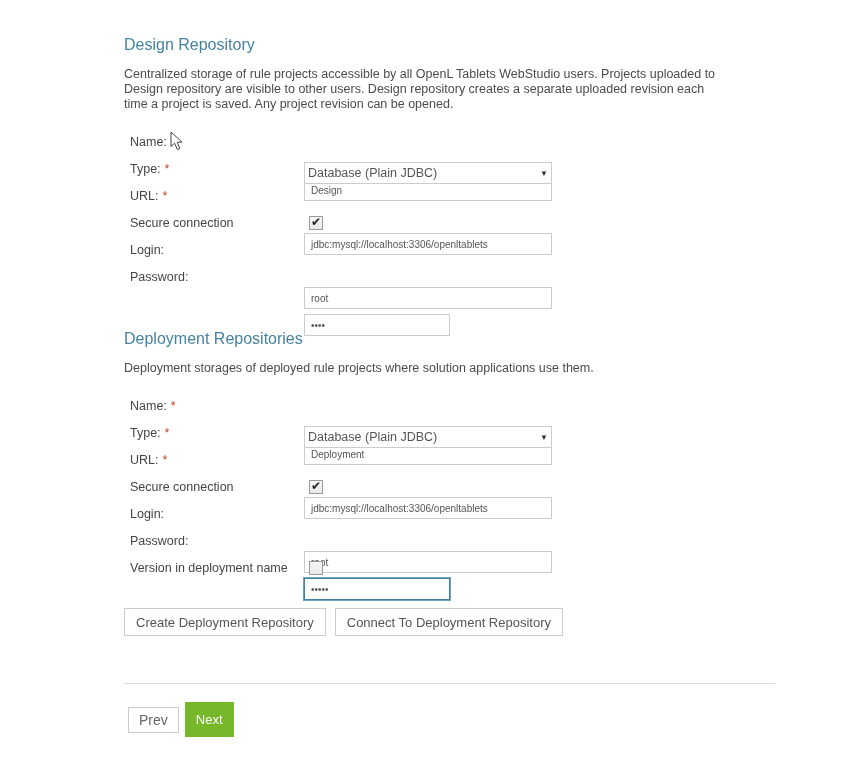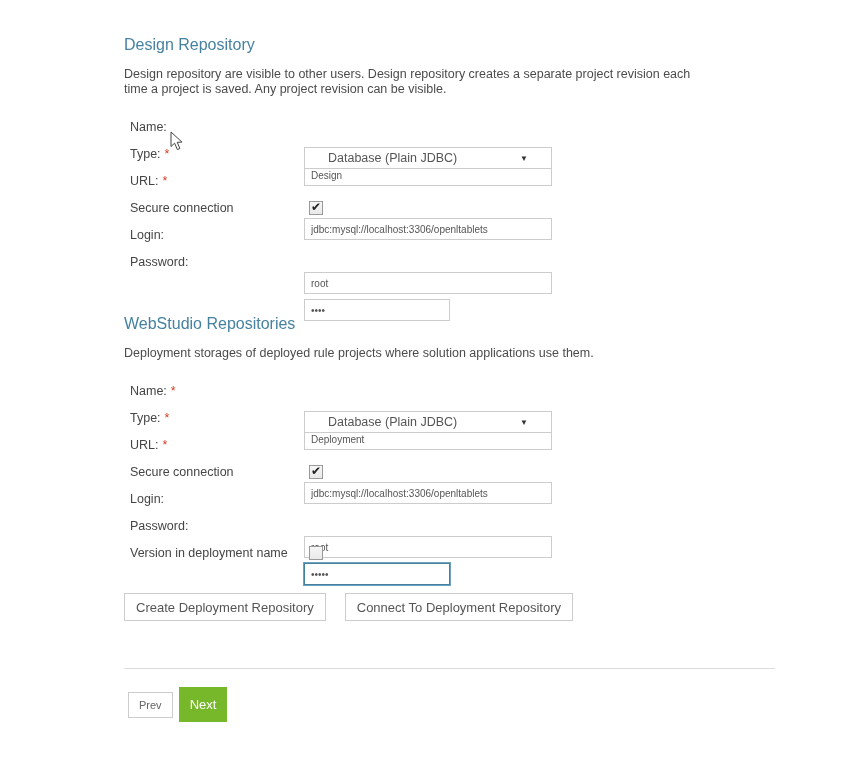--- a/index.html
+++ b/index.html
@@ -51,42 +51,42 @@
     border:1px solid #44809f;
     box-shadow:0 0 0 1px #6fa3bd;
   }
 
   .select {
     box-sizing:border-box;
     width:248px; height:22px;
     border:1px solid #cccccc;
     background:#ffffff;
     display:flex; align-items:center; justify-content:space-between;
-    padding:0 23px;
+    padding:0 3px;
     font-size:12.5px; color:#555555;
     cursor:default;
   }
   .select .arrow { font-size:8px; color:#333333; }
 
   .checkbox {
     box-sizing:border-box;
     width:14px; height:14px;
     border:1px solid #9a9a9a;
     background:linear-gradient(#f6f6f6,#e9e9e9);
     display:flex; align-items:center; justify-content:center;
     margin-left:5px;
   }
   .checkbox .check {
     font-size:12px; line-height:1; color:#222222;
     margin-top:-2px;
   }
 
   .section2 { margin-top:38px; }
 
-  .dep-buttons { margin-top:25px; display:flex; gap:19px; }
+  .dep-buttons { margin-top:25px; display:flex; gap:9px; }
   .btn {
     box-sizing:border-box; height:28px;
     padding:0 11px;
     background:#ffffff;
     border:1px solid #cccccc;
     font-family:"Liberation Sans", sans-serif;
     font-size:13px; color:#555555;
     display:inline-flex; align-items:center;
     cursor:pointer;
   }
@@ -94,21 +94,21 @@
   .divider {
     border:none; border-top:1px solid #dddddd;
     margin:47px 0 0 0;
   }
 
   .wizard { margin-top:18px; padding-left:4px; display:flex; gap:6px; align-items:center; }
   .btn-prev {
     box-sizing:border-box; height:26px; padding:0 10px;
     background:#ffffff; border:1px solid #cccccc;
     font-family:"Liberation Sans", sans-serif;
-    font-size:11px; color:#666666;
+    font-size:14px; color:#666666;
     display:inline-flex; align-items:center; cursor:pointer;
   }
   .btn-next {
     box-sizing:border-box; height:35px; padding:0 10px;
     background:#76b82a; border:1px solid #76b82a;
     font-family:"Liberation Sans", sans-serif;
     font-size:13px; color:#ffffff;
     display:inline-flex; align-items:center; cursor:pointer;
   }
 
@@ -116,22 +116,23 @@
 </style>
 </head>
 <body>
 
 <div class="page">
 
   <section>
     <h2 class="section-title">Design Repository</h2>
 
     <p class="desc">
-      <span class="line">Design repository are visible to other users. Design repository creates a separate project revision each</span>
-      <span class="line">time a project is saved. Any project revision can be visible.</span>
+      <span class="line">Centralized storage of rule projects accessible by all OpenL Tablets WebStudio users. Projects uploaded to</span>
+      <span class="line">Design repository are visible to other users. Design repository creates a separate uploaded revision each</span>
+      <span class="line">time a project is saved. Any project revision can be opened.</span>
     </p>
 
     <div class="form">
 
       <div class="row">
         <span class="lbl">
           <span>Name:</span>
         </span>
         <input class="txt" type="text" value="Design" style="">
       </div>
@@ -173,21 +174,21 @@
         <span class="lbl">
           <span>Password:</span>
         </span>
         <input class="txt short" type="text" value="••••" style="">
       </div>
 
     </div>
   </section>
 
   <section class="section2">
-    <h2 class="section-title">WebStudio Repositories</h2>
+    <h2 class="section-title">Deployment Repositories</h2>
 
     <p class="desc">
       <span class="line">Deployment storages of deployed rule projects where solution applications use them.</span>
     </p>
 
     <div class="form">
 
       <div class="row">
         <span class="lbl">
           <span>Name:</span><span class="req">*</span>

